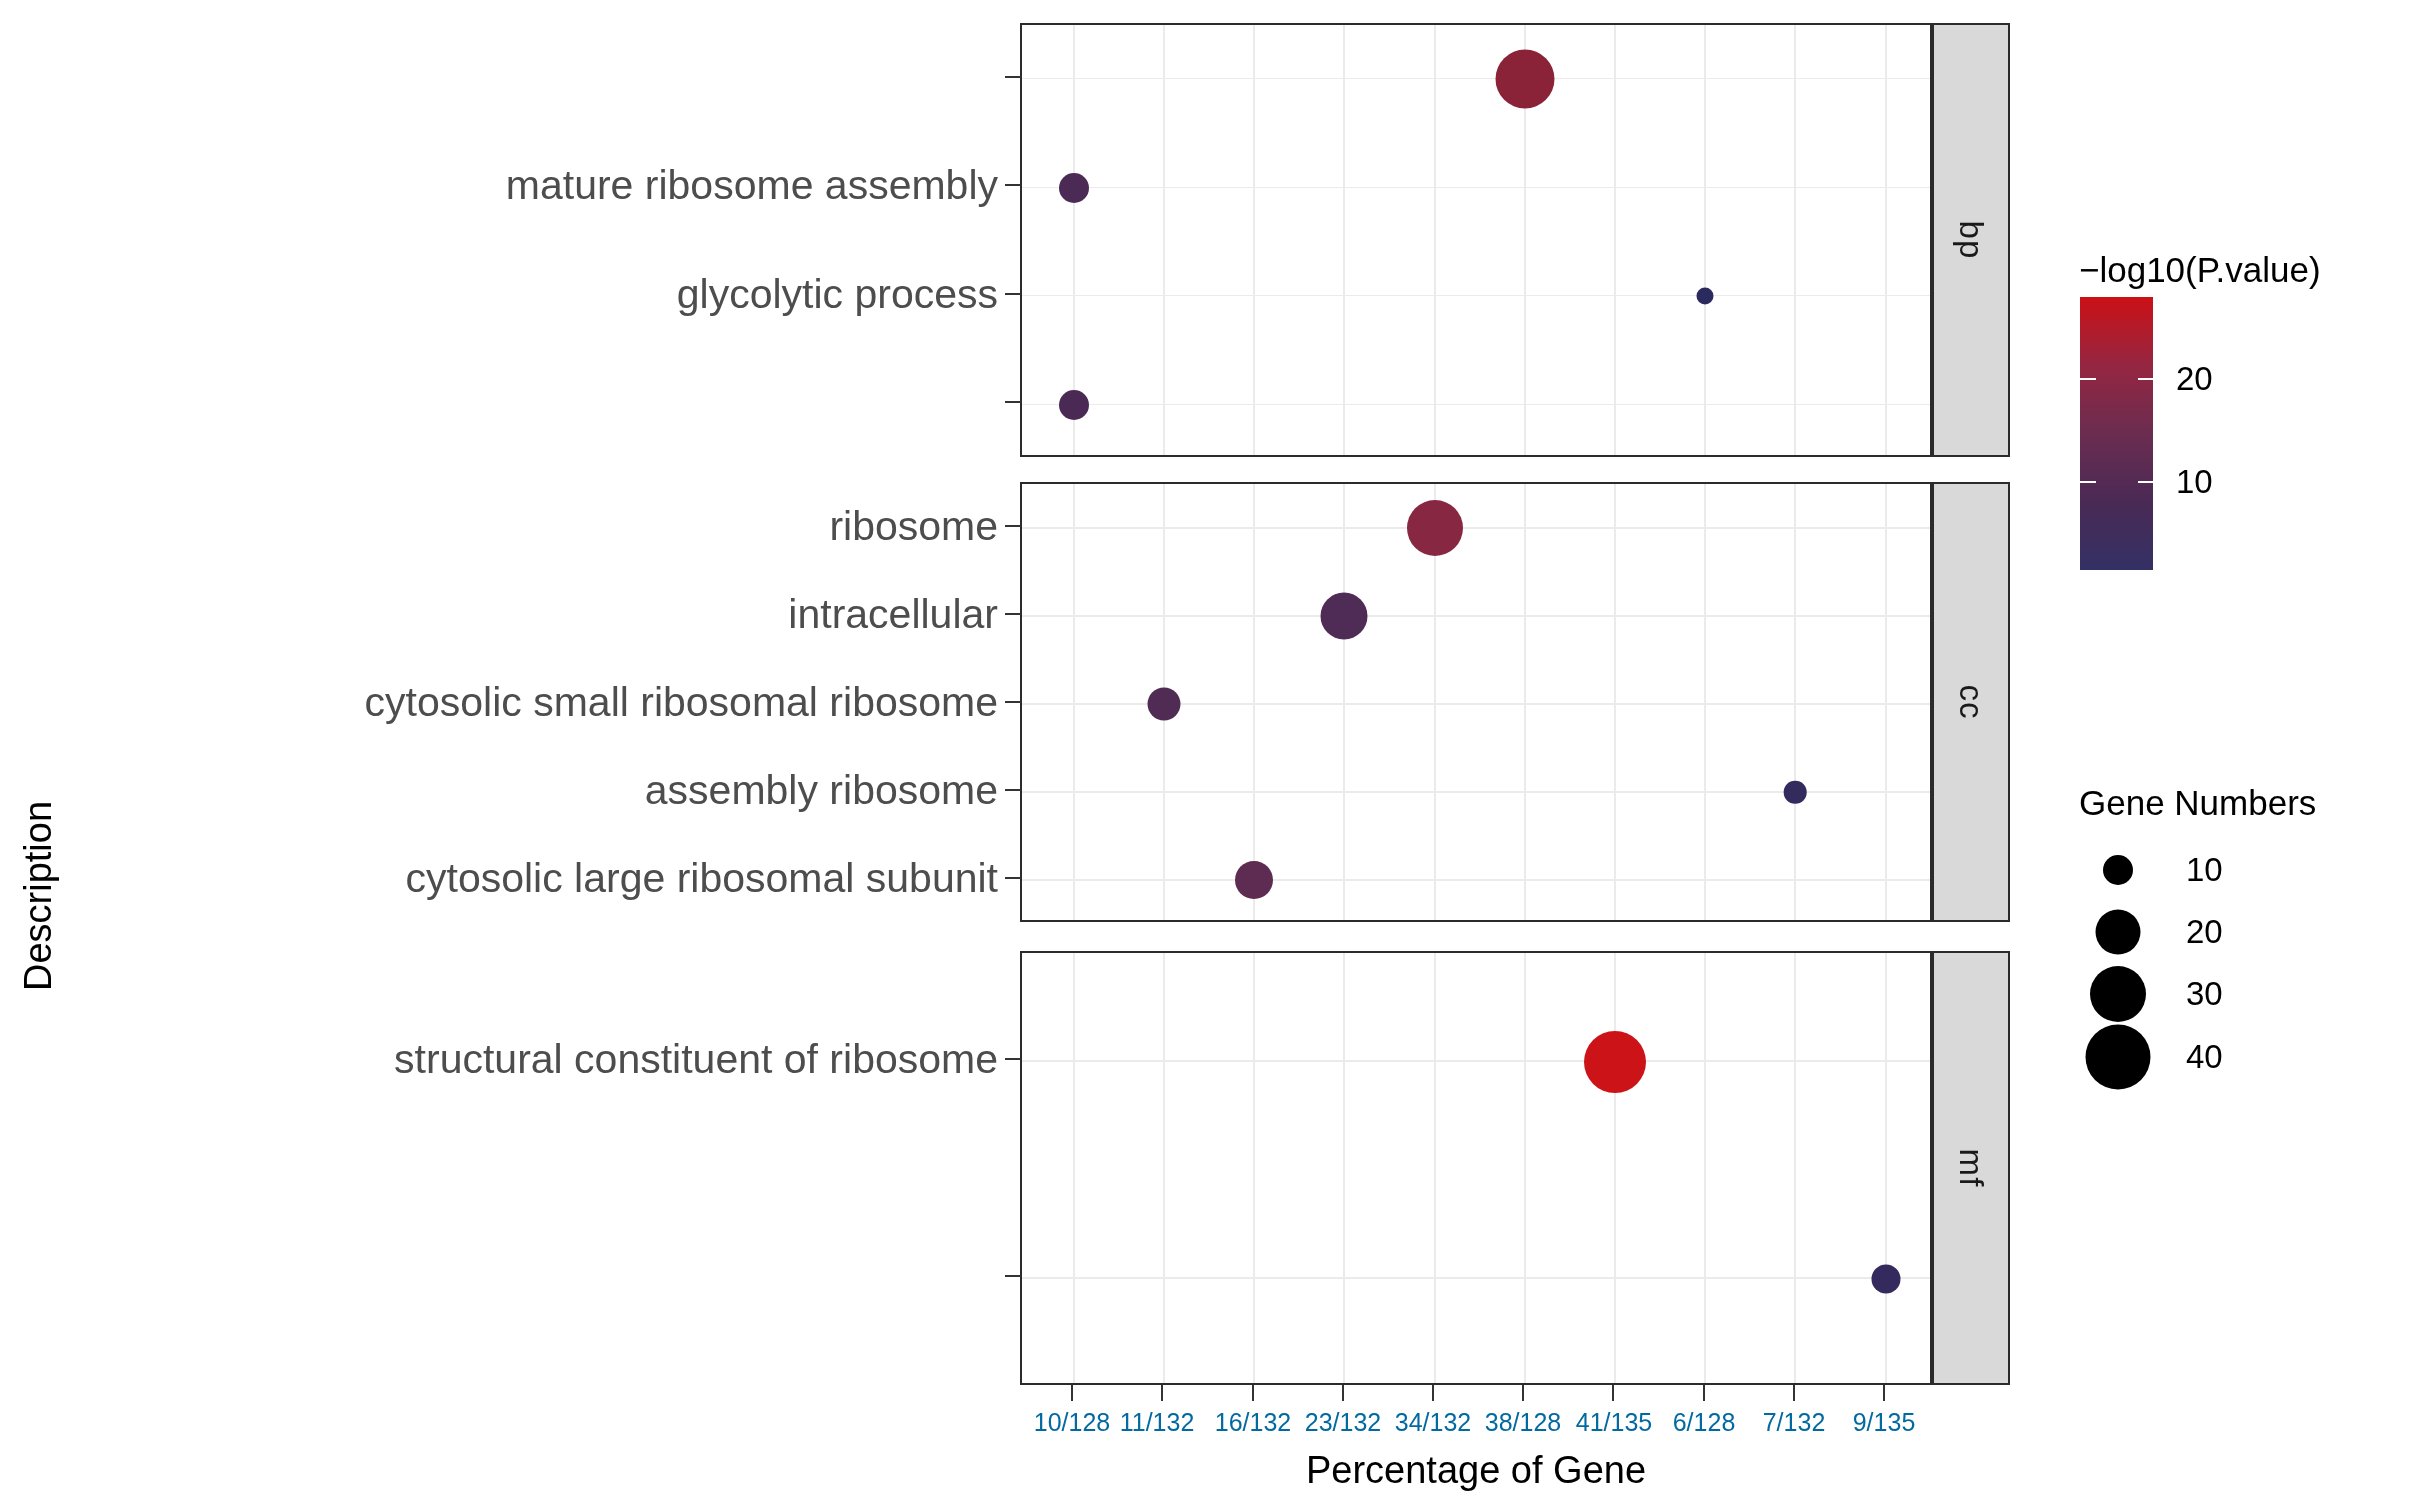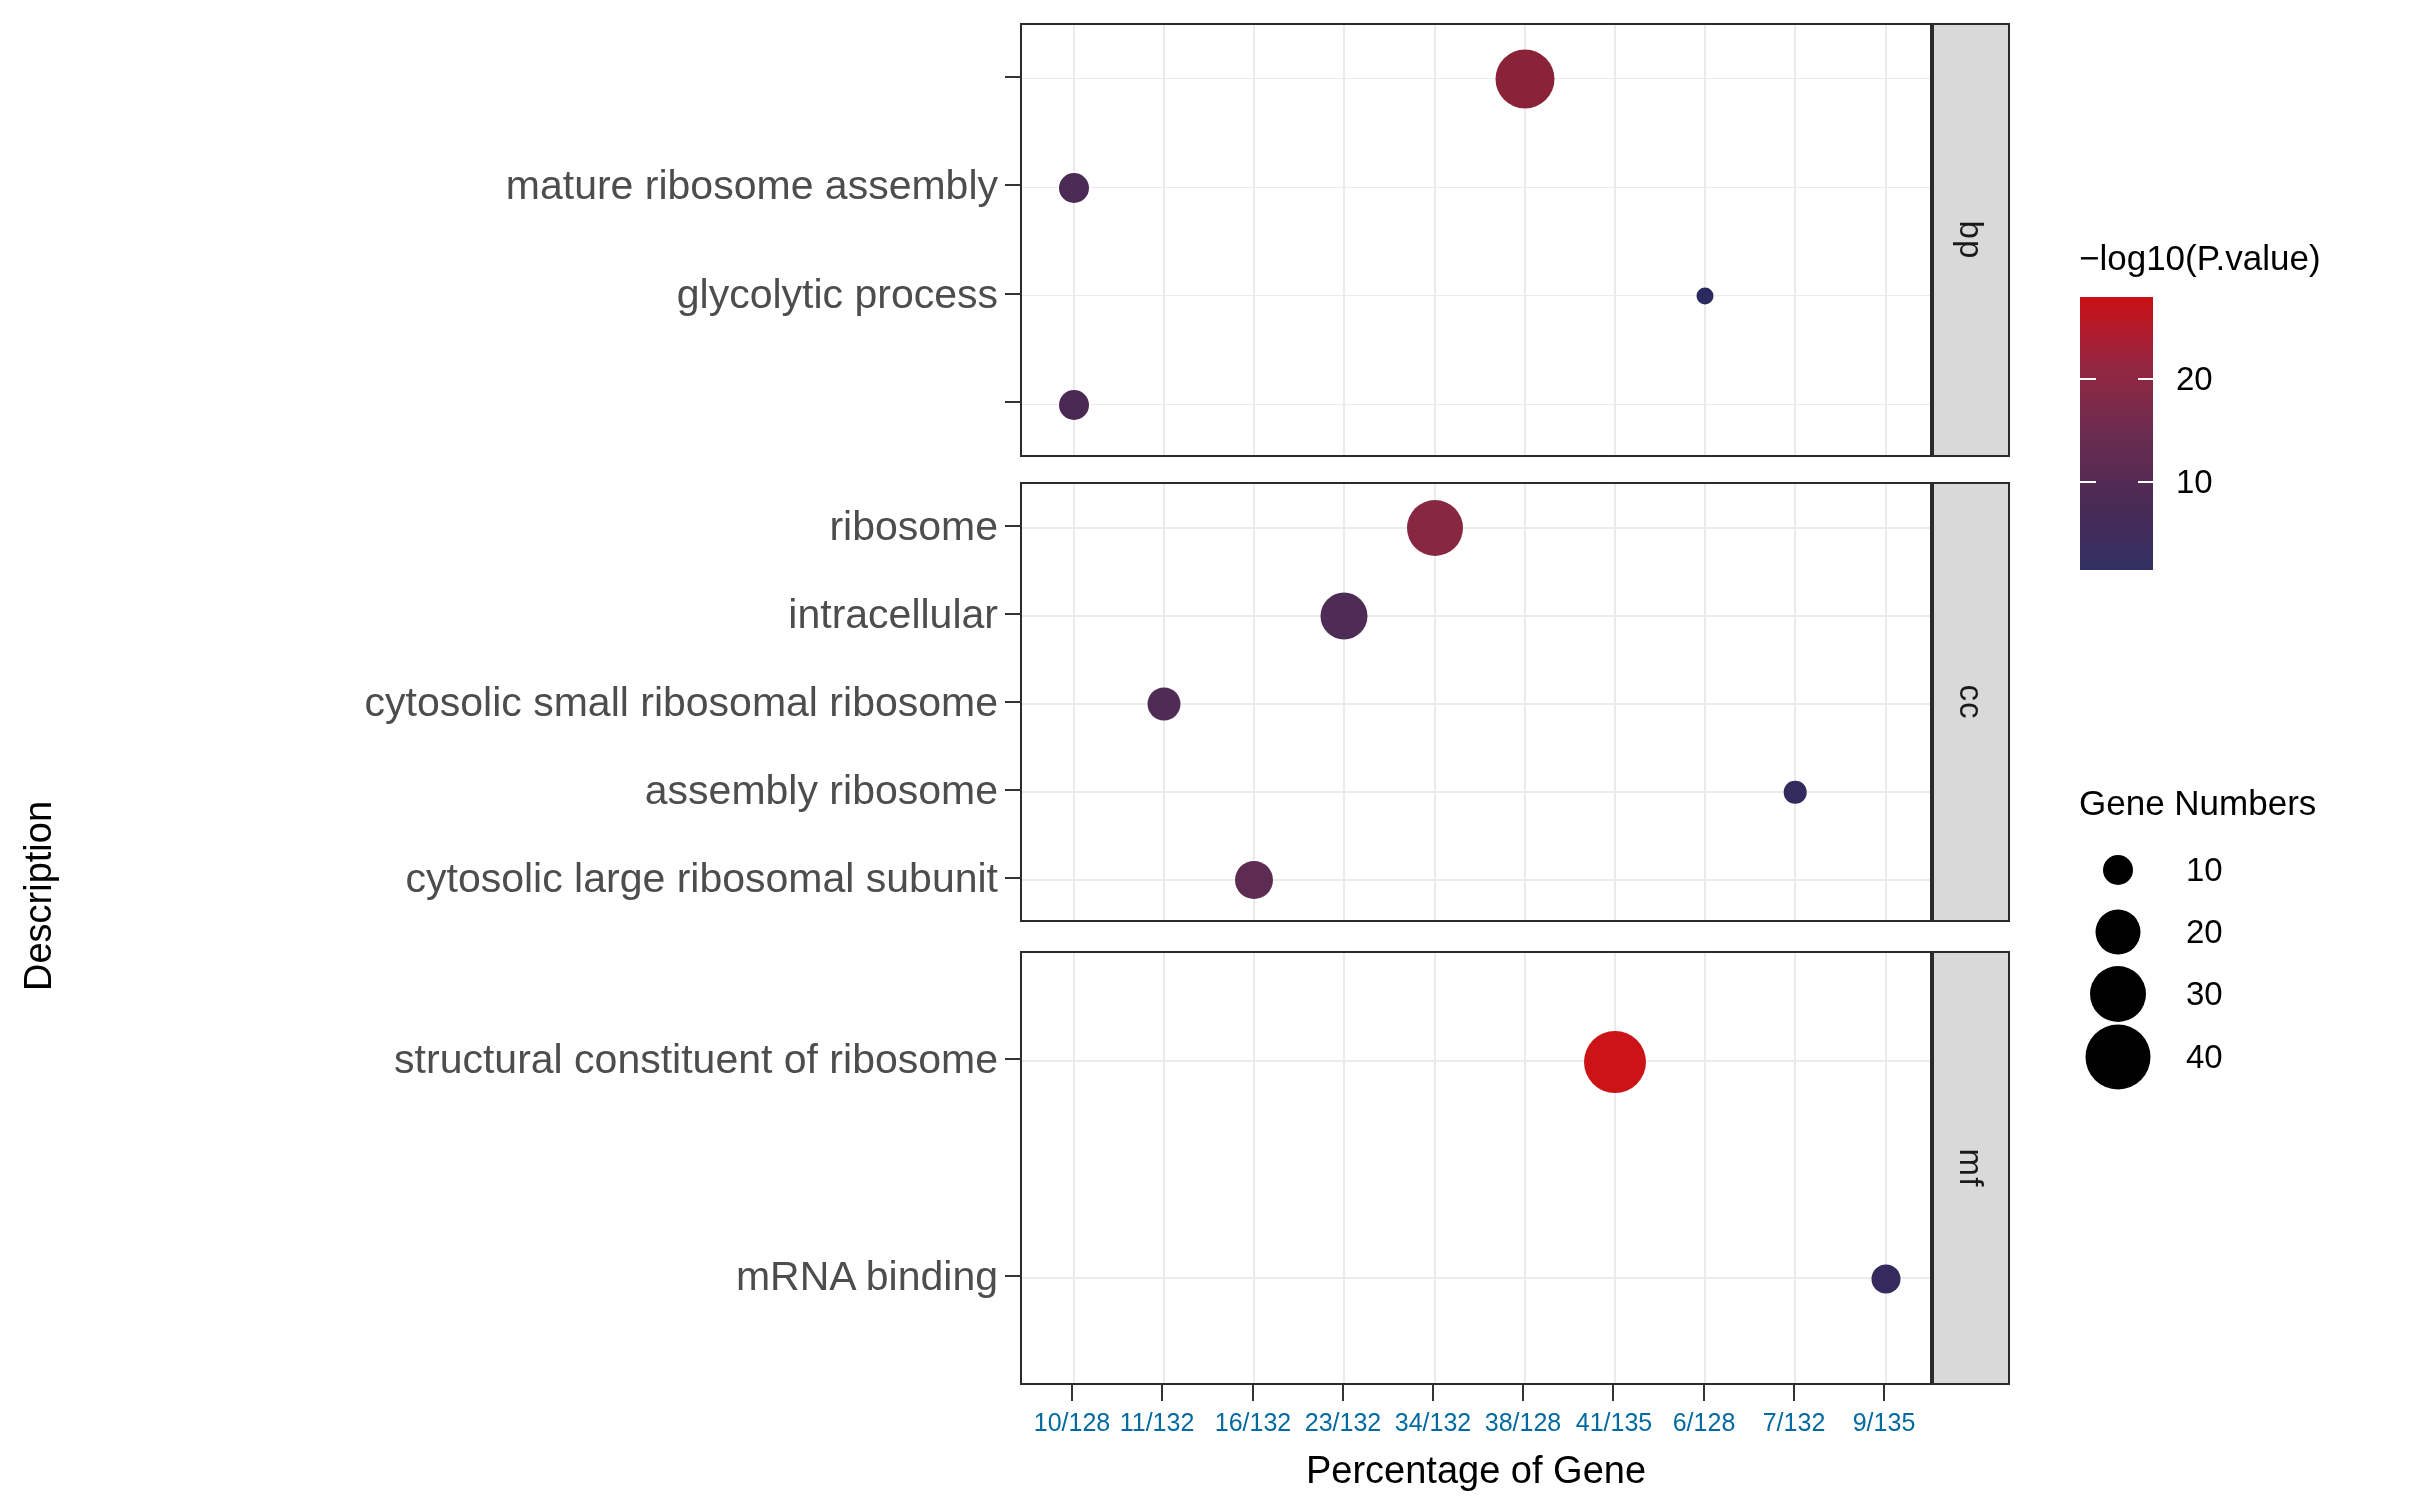--- a/index.html
+++ b/index.html
@@ -129,21 +129,21 @@
         <div class="gridline-h" style="top: 324px;"></div>
         <div class="dot" title="mRNA binding 9/135" style="left: 864px; top: 326px; width: 29px; height: 29px; background: rgb(52, 42, 94);"></div>
       </div>
       <div class="strip" style="left: 1932px; top: 951px; width: 78px; height: 434px;">
         <div class="strip-label">mf</div>
       </div>
     </div>
 
   <span class="axis-title-x" style="left:1476px;top:1449px;">Percentage of Gene</span>
 
-  <span class="legend-title" style="left:2079px;top:238px;">−log10(P.value)</span>
+  <span class="legend-title" style="left:2079px;top:250px;">−log10(P.value)</span>
   <div id="colorbar" class="colorbar" style="left: 2080px; top: 297px; width: 73px; height: 273px; background: linear-gradient(rgb(203, 16, 22), rgb(149, 38, 65), rgb(107, 44, 80), rgb(74, 42, 85), rgb(51, 48, 100));"></div>
 
   <span class="legend-title" style="left:2079px;top:783px;">Gene Numbers</span>
   <div id="size-legend">
       <div class="size-dot" style="left: 2118px; top: 870px; width: 30px; height: 30px;"></div>
       <div class="size-lab" style="left: 2186px; top: 870px;">10</div>
       <div class="size-dot" style="left: 2118px; top: 932px; width: 45px; height: 45px;"></div>
       <div class="size-lab" style="left: 2186px; top: 932px;">20</div>
       <div class="size-dot" style="left: 2118px; top: 994px; width: 56px; height: 56px;"></div>
       <div class="size-lab" style="left: 2186px; top: 994px;">30</div>
@@ -162,21 +162,20 @@
     <div class="ylab" style="left: 45px; top: 614px;">intracellular</div>
     <div class="ytick" style="left: 1005px; top: 701px;"></div>
     <div class="ylab" style="left: 45px; top: 702px;">cytosolic small ribosomal ribosome</div>
     <div class="ytick" style="left: 1005px; top: 789px;"></div>
     <div class="ylab" style="left: 45px; top: 790px;">assembly ribosome</div>
     <div class="ytick" style="left: 1005px; top: 877px;"></div>
     <div class="ylab" style="left: 45px; top: 878px;">cytosolic large ribosomal subunit</div>
     <div class="ytick" style="left: 1005px; top: 1058px;"></div>
     <div class="ylab" style="left: 45px; top: 1059px;">structural constituent of ribosome</div>
     <div class="ytick" style="left: 1005px; top: 1275px;"></div>
-    <div class="ylab" style="left: 45px; top: 1276px;">mRNA binding</div>
     <div class="xtick" style="left: 1071px; top: 1385px;"></div>
     <div class="xlab" style="left: 1072px; top: 1408px;">10/128</div>
     <div class="xtick" style="left: 1161px; top: 1385px;"></div>
     <div class="xlab" style="left: 1157px; top: 1408px; text-align: right;">11/132</div>
     <div class="xtick" style="left: 1252px; top: 1385px;"></div>
     <div class="xlab" style="left: 1253px; top: 1408px;">16/132</div>
     <div class="xtick" style="left: 1342px; top: 1385px;"></div>
     <div class="xlab" style="left: 1343px; top: 1408px;">23/132</div>
     <div class="xtick" style="left: 1432px; top: 1385px;"></div>
     <div class="xlab" style="left: 1433px; top: 1408px;">34/132</div>

